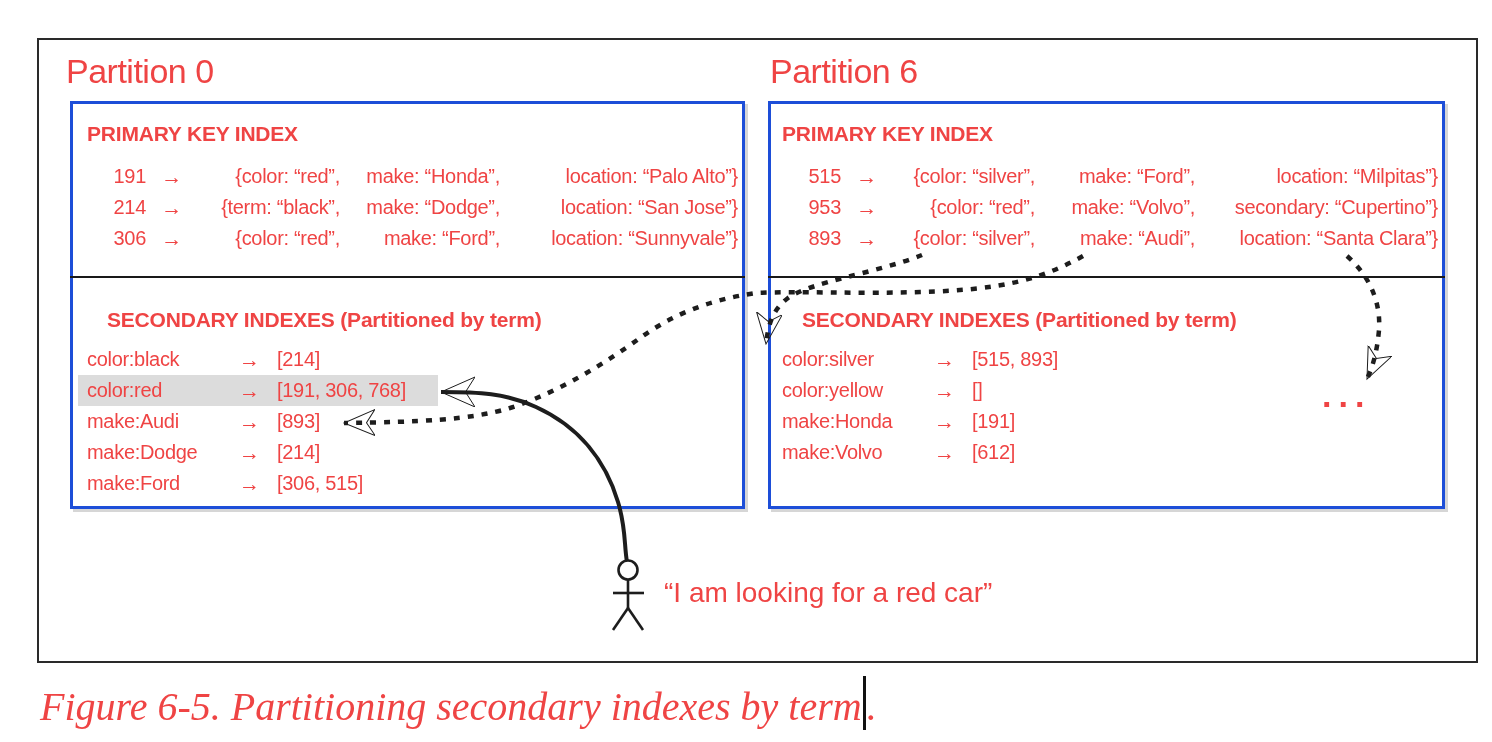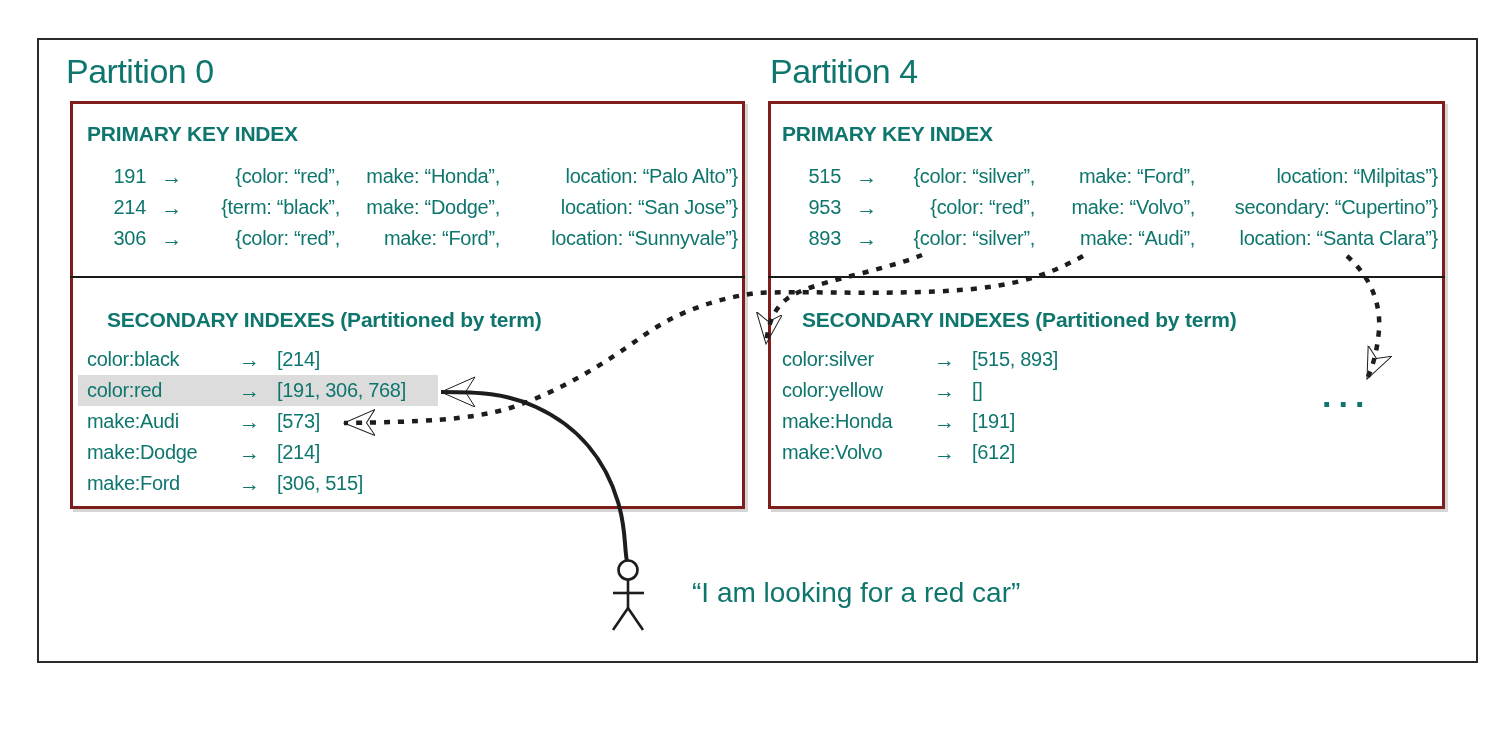--- a/index.html
+++ b/index.html
@@ -1,29 +1,29 @@
 <!DOCTYPE html>
 <html><head>
 <meta charset="utf-8">
 <style>
   html,body { margin:0; padding:0; background:#ffffff; }
   .canvas {
     position:relative; width:1492px; height:742px; background:#ffffff;
-    font-family:"Liberation Sans", sans-serif; color:#0f766e; overflow:hidden;
+    font-family:"Liberation Sans", sans-serif; color:#ef4444; overflow:hidden;
   }
   .outer-box {
     position:absolute; left:37px; top:38px; width:1441px; height:625px;
     border:2px solid #2a2a2a; background:#fff; box-sizing:border-box;
   }
   .partition-label { position:absolute; top:52px; font-size:34px; letter-spacing:-0.5px; white-space:nowrap; z-index:2; }
   #p0-label { left:66px; }
   #p1-label { left:770px; }
 
   .pbox {
-    position:absolute; top:101px; height:408px; border:3px solid #7f1d1d;
+    position:absolute; top:101px; height:408px; border:3px solid #1d4ed8;
     background:#fff; box-sizing:border-box; box-shadow:3px 3px 0 rgba(0,0,0,0.16); z-index:1;
   }
   #p0-box { left:70px;  width:675px; --pad:14px; }
   #p1-box { left:768px; width:677px; --pad:11px; }
 
   .section-heading {
     position:absolute; left:var(--pad); font-size:21px; font-weight:bold;
     letter-spacing:-0.2px; white-space:nowrap; z-index:2;
   }
   .pk-heading { top:18px; }
@@ -40,40 +40,40 @@
   .pk-color { width:158px; }
   .pk-make  { width:160px; }
   .pk-loc   { flex:1;margin-left:32px; }
   .si-term  { width:152px; }
   .si-arr   { width:38px; font-size:21px; }
 
   .hl-rect { position:absolute; left:5px; top:271px; width:360px; height:31px; background:#dcdcdc; z-index:1; }
 
   .ellipsis { position:absolute; left:1322px; top:376px; font-size:34px; font-weight:bold; letter-spacing:7px; z-index:2; }
 
-  .query-quote { position:absolute; left:664px; top:577px; font-size:28px; white-space:nowrap; z-index:2;margin-left:28px; }
+  .query-quote { position:absolute; left:664px; top:577px; font-size:28px; white-space:nowrap; z-index:2; }
 
   .caption {
     position:absolute; left:40px; top:676px; font-family:"Liberation Serif", serif;
     font-style:italic; font-size:40px; line-height:56px; white-space:nowrap; z-index:2;
   }
   .text-cursor { display:inline-block; width:3px; height:54px; background:#111; vertical-align:-10px; margin:0 1px; }
 
   .arrow-layer { position:absolute; left:0; top:0; width:1492px; height:742px; z-index:10; pointer-events:none; }
   .arrow-layer path, .arrow-layer line { stroke:#1d1d1d; fill:none; }
 </style>
 </head>
 <body>
 
 <div class="canvas">
 
   <div class="outer-box"></div>
 
   <div class="partition-label" id="p0-label">Partition 0</div>
-  <div class="partition-label" id="p1-label">Partition 4</div>
+  <div class="partition-label" id="p1-label">Partition 6</div>
 
   <div class="pbox" id="p0-box">
     <div class="section-heading pk-heading">PRIMARY KEY INDEX</div>
     <div class="rows pk-rows">
       <div class="row">
         <span class="pk-key">191</span>
         <span class="map-arr">→</span>
         <span class="pk-color">{color: “red”,</span>
         <span class="pk-make">make: “Honda”,</span>
         <span class="pk-loc">location: “Palo Alto”}</span>
@@ -105,21 +105,21 @@
         <span class="si-val">[214]</span>
       </div>
       <div class="row">
         <span class="si-term">color:red</span>
         <span class="si-arr">→</span>
         <span class="si-val">[191, 306, 768]</span>
       </div>
       <div class="row">
         <span class="si-term">make:Audi</span>
         <span class="si-arr">→</span>
-        <span class="si-val">[573]</span>
+        <span class="si-val">[893]</span>
       </div>
       <div class="row">
         <span class="si-term">make:Dodge</span>
         <span class="si-arr">→</span>
         <span class="si-val">[214]</span>
       </div>
       <div class="row">
         <span class="si-term">make:Ford</span>
         <span class="si-arr">→</span>
         <span class="si-val">[306, 515]</span>
@@ -177,20 +177,21 @@
         <span class="si-arr">→</span>
         <span class="si-val">[612]</span>
       </div>
     </div>
   </div>
 
   <div class="ellipsis">...</div>
 
   <div class="query-quote">“I am looking for a red car”</div>
 
+  <div class="caption"><span>Figure 6-5. Partitioning secondary indexes by term</span><span class="text-cursor"></span><span>.</span></div>
 
   <svg class="arrow-layer" viewBox="0 0 1492 742" xmlns="http://www.w3.org/2000/svg">
     <defs>
       <marker id="mBig" markerWidth="36" markerHeight="32" refX="34" refY="15" orient="auto" markerUnits="userSpaceOnUse">
         <path d="M0,0 L34,15 L0,30 L9.5,15 Z" fill="#1d1d1d" stroke="none"></path>
       </marker>
       <marker id="mSm" markerWidth="33" markerHeight="28" refX="31" refY="13" orient="auto" markerUnits="userSpaceOnUse">
         <path d="M0,0 L31,13 L0,26 L8.5,13 Z" fill="#1d1d1d" stroke="none"></path>
       </marker>
     </defs>

